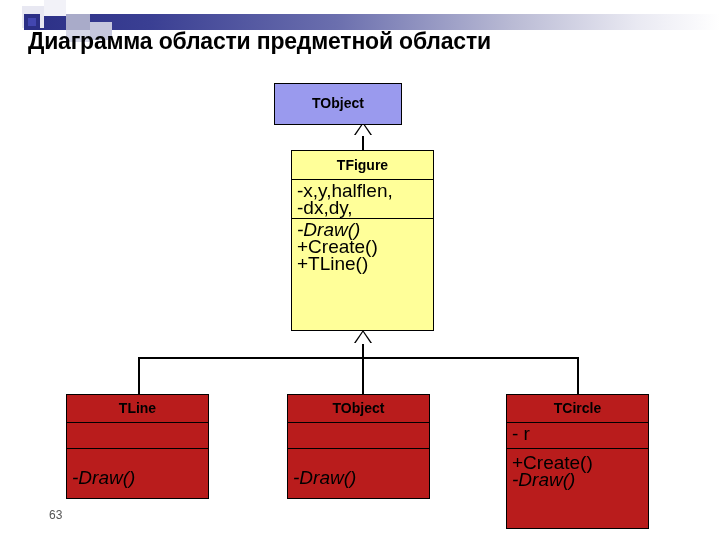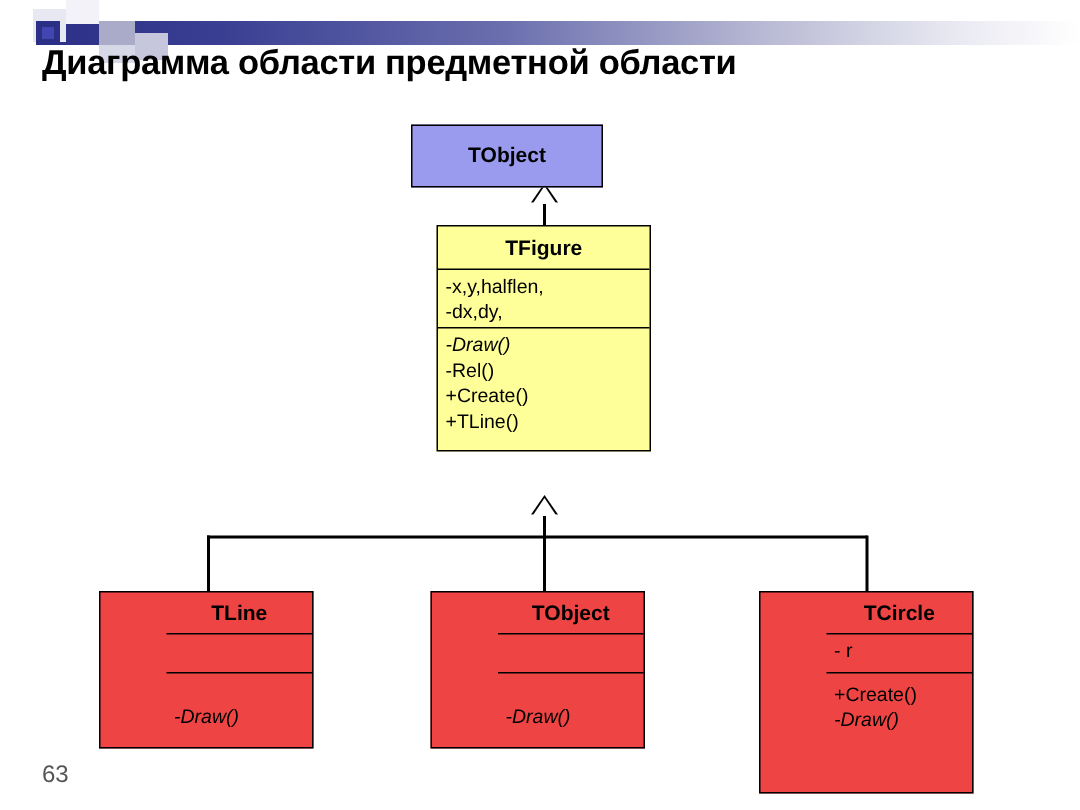--- a/index.html
+++ b/index.html
@@ -62,21 +62,21 @@
   }
 
   .uml-box {
     position: absolute;
     border: 1.5px solid #000000;
     box-sizing: border-box;
   }
   .uml-compartment {
     box-sizing: border-box;
     padding: 2px 5px;
-    font-size: 13px;
+    font-size: 19px;
     color: #000000;
     overflow: hidden;
   }
   .uml-name {
     text-align: center;
     font-weight: bold;
     font-size: 14px;
     line-height: 22px;
     padding: 0;
   }
@@ -88,21 +88,21 @@
     white-space: nowrap;
   }
   .member.abstract {
     font-style: italic;
     font-weight: normal;
   }
 
   
   .fill-object    { background: #9a9aee; }
   .fill-figure    { background: #ffff99; }
-  .fill-leaf      { background: #ef4444; padding-left: 44px; }
+  .fill-leaf      { background: #b91c1c; }
 
   
   .line-v, .line-h {
     position: absolute;
     background: #000000;
   }
   .line-v { width: 1.5px; }
   .line-h { height: 1.5px; }
 
   .tri {
@@ -115,23 +115,23 @@
   .tri-outline {
     position: absolute;
     width: 0; height: 0;
     border-left: 9px solid transparent;
     border-right: 9px solid transparent;
     border-bottom: 13px solid #000000;
   }
 
   #page-number {
     position: absolute;
-    left: 28px;
+    left: 49px;
     top: 508px;
-    font-size: 16px;
+    font-size: 12px;
     color: #555555;
   }
 </style>
 </head>
 <body>
 
 <div id="slide-header">
   <div class="hdr-bar"></div>
   <div class="hdr-sq sq-a"></div>
   <div class="hdr-sq sq-b"></div>
@@ -153,29 +153,28 @@
   <div class="tri-outline" style="left:354px; top:330px;"></div>
   <div class="tri" style="left:355px; top:331.5px;"></div>
   <div class="line-h" style="left:138px; top:357px; width:440px;"></div>
   <div class="line-v" style="left:138px; top:357px; height:38px;"></div>
   <div class="line-v" style="left:577px; top:357px; height:38px;"></div>
 
   <div class="uml-box fill-object" style="left:274px; top:83px; width:128px; height:42px;">
     <div class="uml-compartment uml-name" style="line-height:39px;">TObject</div>
   </div>
 
-  <div class="uml-box fill-figure" style="left:291px; top:150px; width:143px; height:151px;">
+  <div class="uml-box fill-figure" style="left:291px; top:150px; width:143px; height:181px;">
     <div class="uml-compartment uml-name" style="line-height:28px;">TFigure</div>
     <div class="uml-compartment sep">
       <div class="member">-x,y,halflen,</div>
       <div class="member">-dx,dy,</div>
     </div>
     <div class="uml-compartment sep">
       <div class="member abstract">-Draw()</div>
-      <div class="member">-Rel()</div>
       <div class="member">+Create()</div>
       <div class="member">+TLine()</div>
     </div>
   </div>
 
   <div class="uml-box fill-leaf" style="left:66px; top:394px; width:143px; height:105px;">
     <div class="uml-compartment uml-name" style="line-height:27px;">TLine</div>
     <div class="uml-compartment sep" style="height:26px;"></div>
     <div class="uml-compartment sep" style="padding-top:20px;">
       <div class="member abstract">-Draw()</div>

